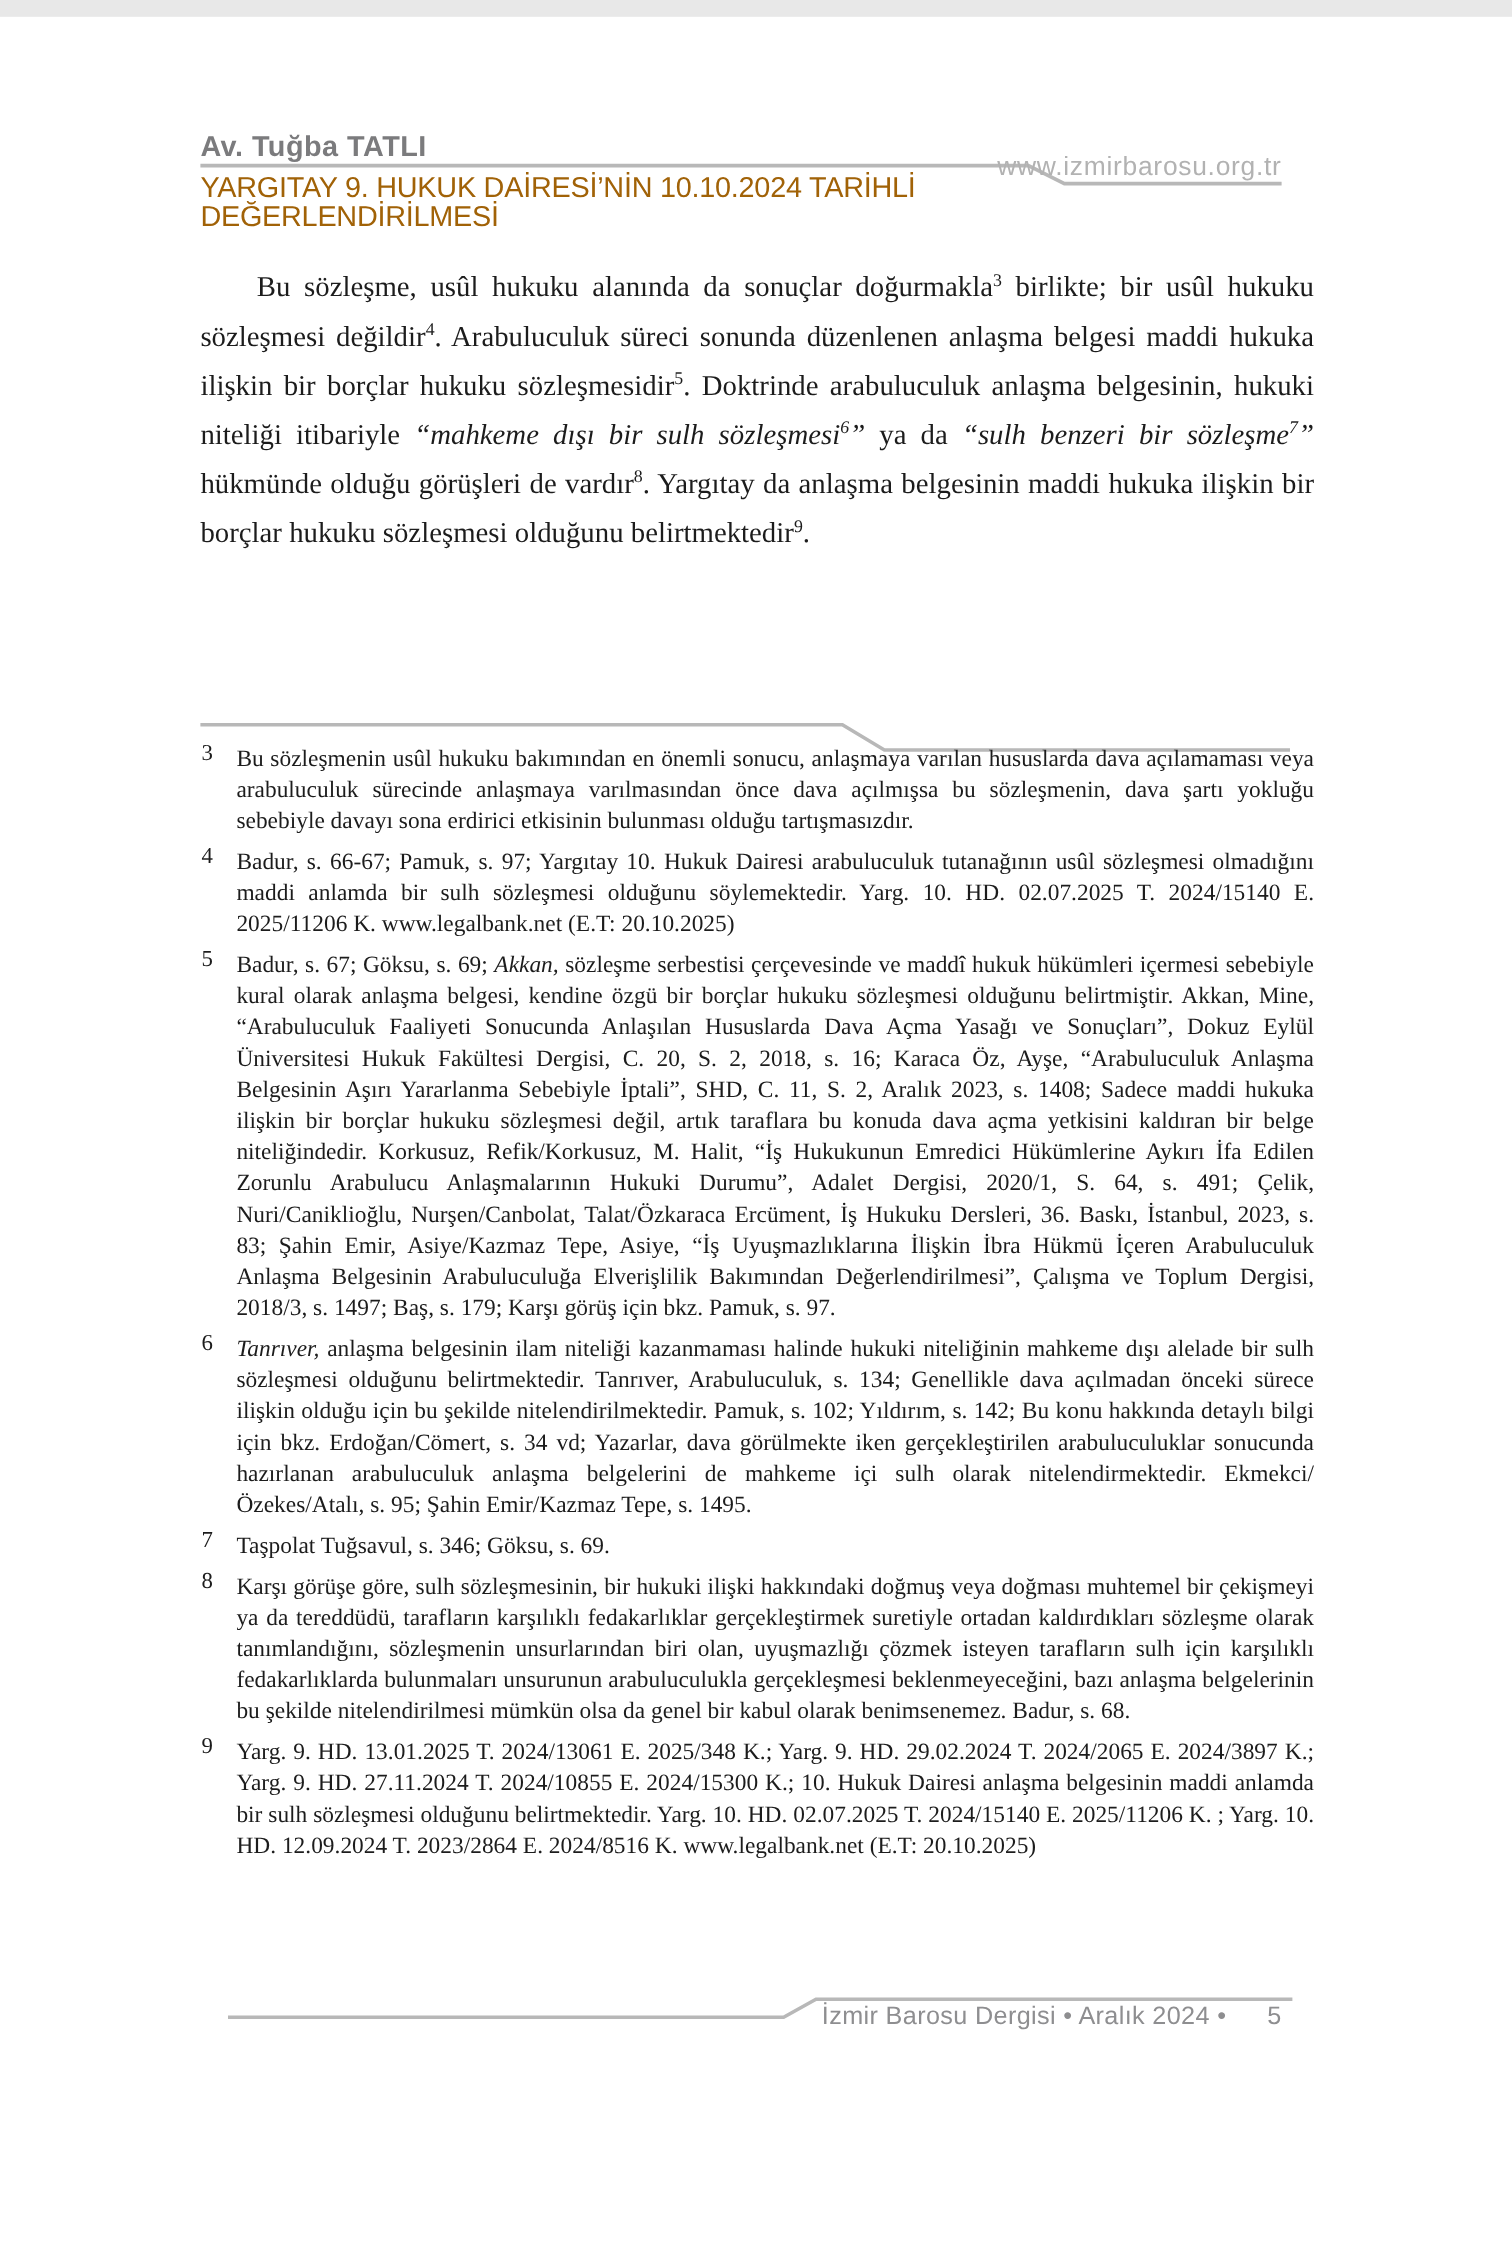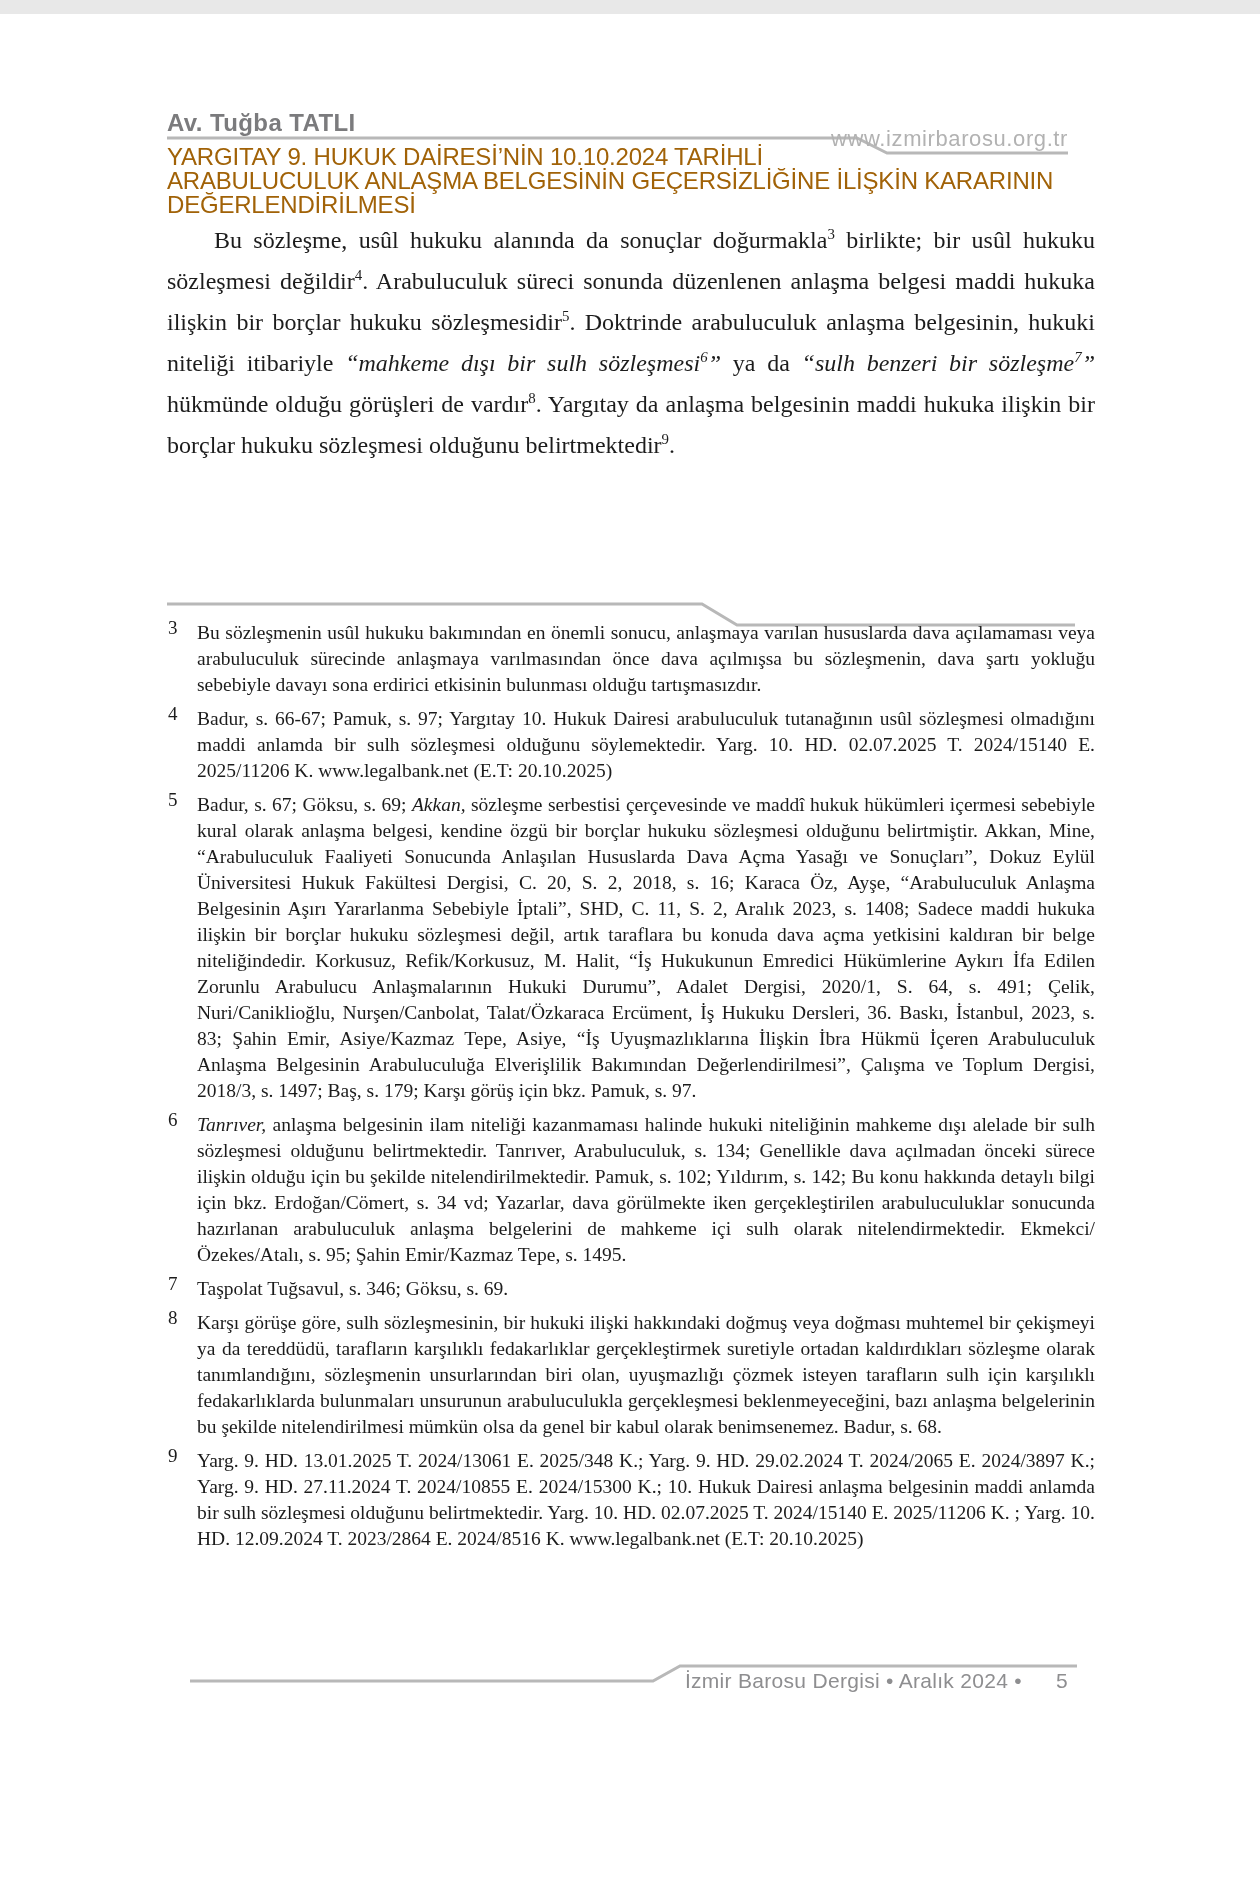--- a/index.html
+++ b/index.html
@@ -62,21 +62,20 @@
   <div class="author">Av. Tuğba TATLI</div>
 
   <svg class="rule-svg header-rule" viewBox="0 0 930 30" xmlns="http://www.w3.org/2000/svg">
     <polyline points="2,8 692,8 722,23 903,23" fill="none" stroke="#b8b8b8" stroke-width="3"></polyline>
   </svg>
 
   <div class="site-url">www.izmirbarosu.org.tr</div>
 
   <div class="page-title">
     <div>YARGITAY 9. HUKUK DAİRESİ’NİN 10.10.2024 TARİHLİ</div>
-    <div>ARABULUCULUK ANLAŞMA BELGESİNİN GEÇERSİZLİĞİNE İLİŞKİN KARARININ</div>
     <div>DEĞERLENDİRİLMESİ</div>
   </div>
 
   <div class="article-body">
     <p><span>Bu sözleşme, usûl hukuku alanında da sonuçlar doğurmakla</span><sup>3</sup><span> birlikte; bir usûl hukuku sözleşmesi değildir</span><sup>4</sup><span>. Arabuluculuk süreci sonunda düzenlenen anlaşma belgesi maddi hukuka ilişkin bir borçlar hukuku sözleşmesidir</span><sup>5</sup><span>. Doktrinde arabuluculuk anlaşma belgesinin, hukuki niteliği itibariyle </span><span class="seg-i">“mahkeme dışı bir sulh sözleşmesi</span><sup class="seg-i">6</sup><span class="seg-i">”</span><span> ya da </span><span class="seg-i">“sulh benzeri bir sözleşme</span><sup class="seg-i">7</sup><span class="seg-i">”</span><span> hükmünde olduğu görüşleri de vardır</span><sup>8</sup><span>. Yargıtay da anlaşma belgesinin maddi hukuka ilişkin bir borçlar hukuku sözleşmesi olduğunu belirtmektedir</span><sup>9</sup><span>.</span></p>
   </div>
 
   <svg class="rule-svg footnote-rule" viewBox="0 0 930 30" xmlns="http://www.w3.org/2000/svg">
     <polyline points="2,6 537,6 572,27 910,27" fill="none" stroke="#b8b8b8" stroke-width="3"></polyline>
   </svg>

